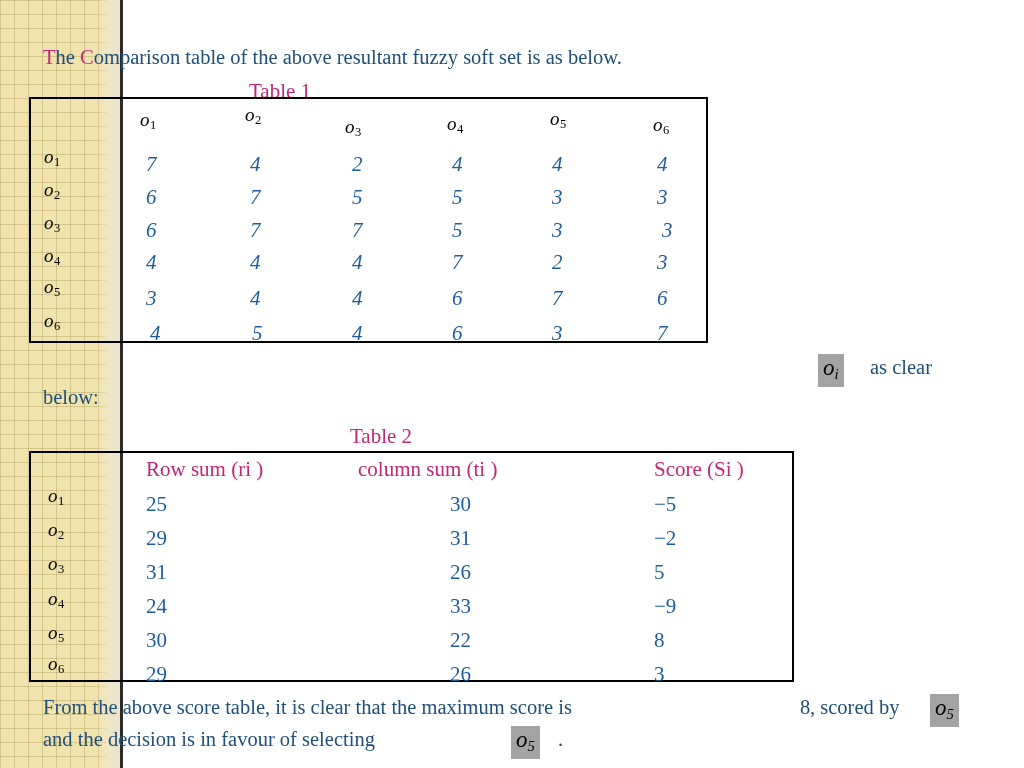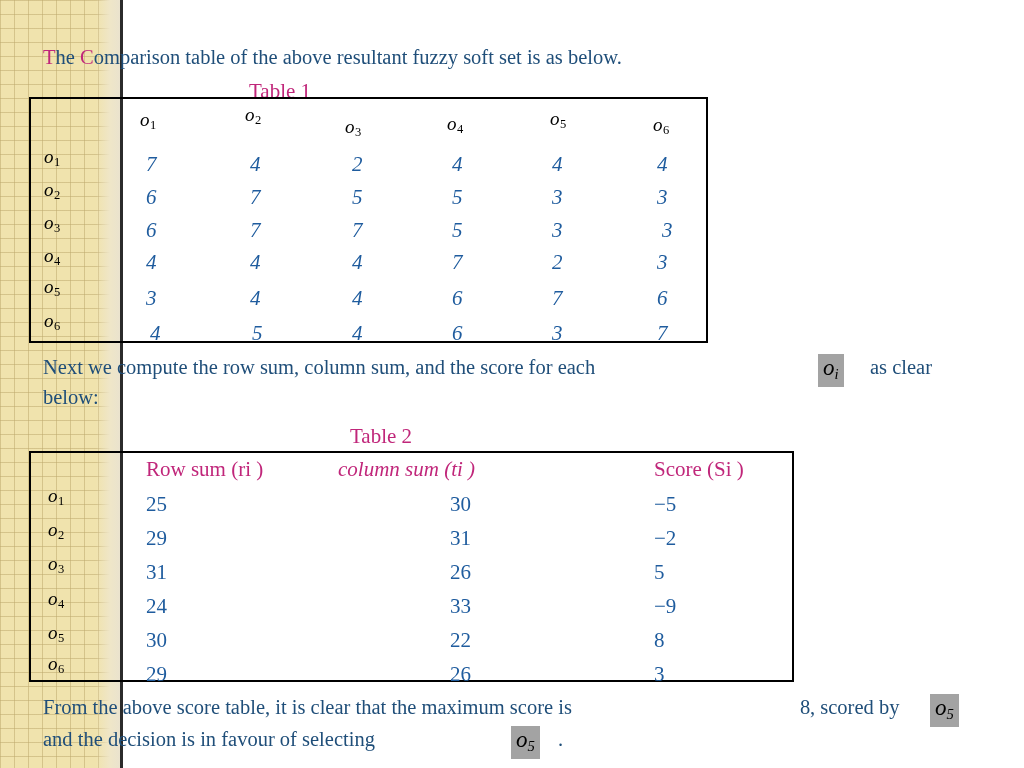--- a/index.html
+++ b/index.html
@@ -195,33 +195,30 @@
       <div class="cell" style="left: 552px; top: 286px;">7</div>
       <div class="cell" style="left: 657px; top: 286px;">6</div>
       <div class="cell" style="left: 150px; top: 321px;">4</div>
       <div class="cell" style="left: 252px; top: 321px;">5</div>
       <div class="cell" style="left: 352px; top: 321px;">4</div>
       <div class="cell" style="left: 452px; top: 321px;">6</div>
       <div class="cell" style="left: 552px; top: 321px;">3</div>
       <div class="cell" style="left: 657px; top: 321px;">7</div>
     </div>
 
-  <div class="line" style="left:43px; top:355px;">
-    <span>Next we compute the row sum, column sum, and the score for each</span>
-  </div>
   <div class="hl" style="left:818px; top:354px;">o<sub>i</sub></div>
   <div class="line" style="left:870px; top:355px;">as clear</div>
   <div class="line" style="left:43px; top:385px;">below:</div>
 
   <div class="tablecap" style="left:350px; top:424px;">Table 2</div>
 
   <div id="table2-box"></div>
 
   <div class="t2head" style="left:146px; top:457px;">Row sum (ri )</div>
-  <div class="t2head" style="left:338px; top:457px;font-style:italic;">column sum (ti )</div>
+  <div class="t2head" style="left:358px; top:457px;">column sum (ti )</div>
   <div class="t2head" style="left:654px; top:457px;">Score (Si )</div>
 
   <div class="o-label" style="left:48px; top:485px;">o<sub>1</sub></div>
   <div class="o-label" style="left:48px; top:519px;">o<sub>2</sub></div>
   <div class="o-label" style="left:48px; top:553px;">o<sub>3</sub></div>
   <div class="o-label" style="left:48px; top:588px;">o<sub>4</sub></div>
   <div class="o-label" style="left:48px; top:622px;">o<sub>5</sub></div>
   <div class="o-label" style="left:48px; top:653px;">o<sub>6</sub></div>
 
   <div id="table2-cells">

